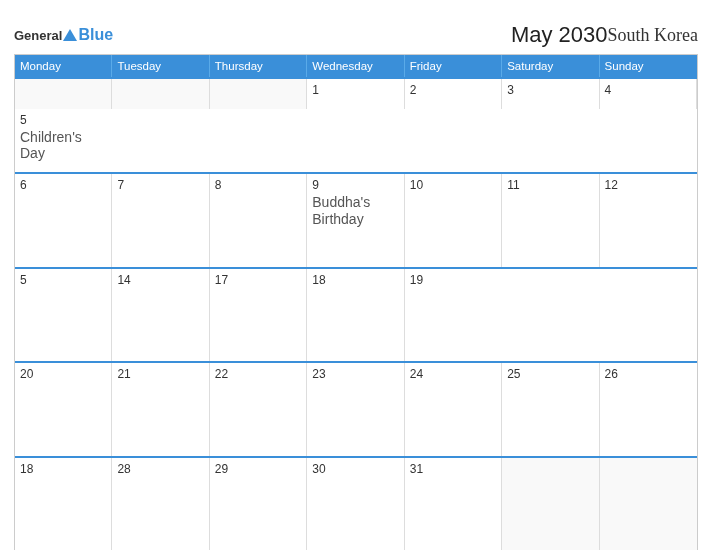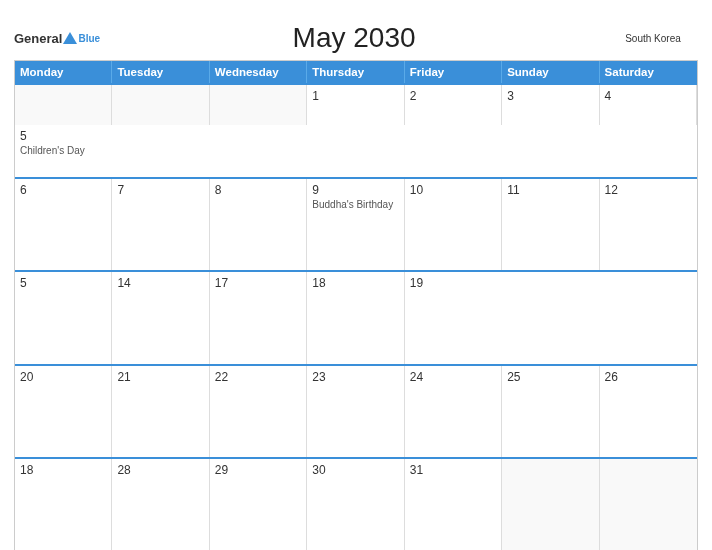--- a/index.html
+++ b/index.html
@@ -31,60 +31,61 @@
       font-weight: bold;
       color: #333;
     }
     .logo-general {
       color: #333;
       font-size: 13px;
       font-weight: bold;
     }
     .logo-blue {
       color: #3a8fd9;
-      font-size: 10px;
+      font-size: 16px;
       font-weight: bold;
     }
     .logo-triangle {
       width: 0;
       height: 0;
       border-left: 7px solid transparent;
       border-right: 7px solid transparent;
       border-bottom: 12px solid #3a8fd9;
       margin: 0 1px;
       display: inline-block;
     }
     .title {
-      font-size: 28px;
+      font-size: 22px;
       font-weight: normal;
       color: #222;
-      text-align: center;
+      text-align: right;
       flex: 1;
     }
     .region {
-      font-size: 10px;
+      font-size: 18px;
       color: #333;
       text-align: center;
       min-width: 90px;
+      font-family: Liberation Serif, serif;
     }
     .calendar {
       flex: 1;
       display: flex;
       flex-direction: column;
       border: 1px solid #ccc;
     }
     .day-headers {
       display: grid;
       grid-template-columns: repeat(7, 1fr);
       background: #3a8fd9;
     }
     .day-header {
       color: #fff;
       font-size: 11.5px;
-      font-weight: bold;
+      font-weight: normal;
       padding: 5px 5px;
       text-align: left;
       border-right: 1px solid #5aaae8;
     }
     .day-header:last-child {
       border-right: none;
     }
     .weeks {
       flex: 1;
       display: flex;
@@ -111,21 +112,21 @@
     }
     .day-cell.empty {
       background: #f9f9f9;
     }
     .day-num {
       font-size: 12px;
       color: #333;
       margin-bottom: 2px;
     }
     .holiday {
-      font-size: 10px;
+      font-size: 14px;
       color: #555;
       line-height: 1.2;
     }
   </style>
 </head>
 <body>
 
 <div class="page">
   <div class="header">
     <div class="logo">
@@ -134,25 +135,25 @@
       <span class="logo-blue">Blue</span>
     </div>
     <div class="title">May 2030</div>
     <div class="region">South Korea</div>
   </div>
 
   <div class="calendar">
     <div class="day-headers">
     <div class="day-header">Monday</div>
         <div class="day-header">Tuesday</div>
+        <div class="day-header">Thursday</div>
         <div class="day-header">Wednesday</div>
-        <div class="day-header">Thursday</div>
         <div class="day-header">Friday</div>
+        <div class="day-header">Saturday</div>
         <div class="day-header">Sunday</div>
-        <div class="day-header">Saturday</div>
       </div>
     <div class="weeks">
     <div class="week-row">
           <div class="day-cell empty"></div>
           <div class="day-cell empty"></div>
           <div class="day-cell empty"></div>
           <div class="day-cell">
             <span class="day-num">1</span>
           </div>
           <div class="day-cell">

